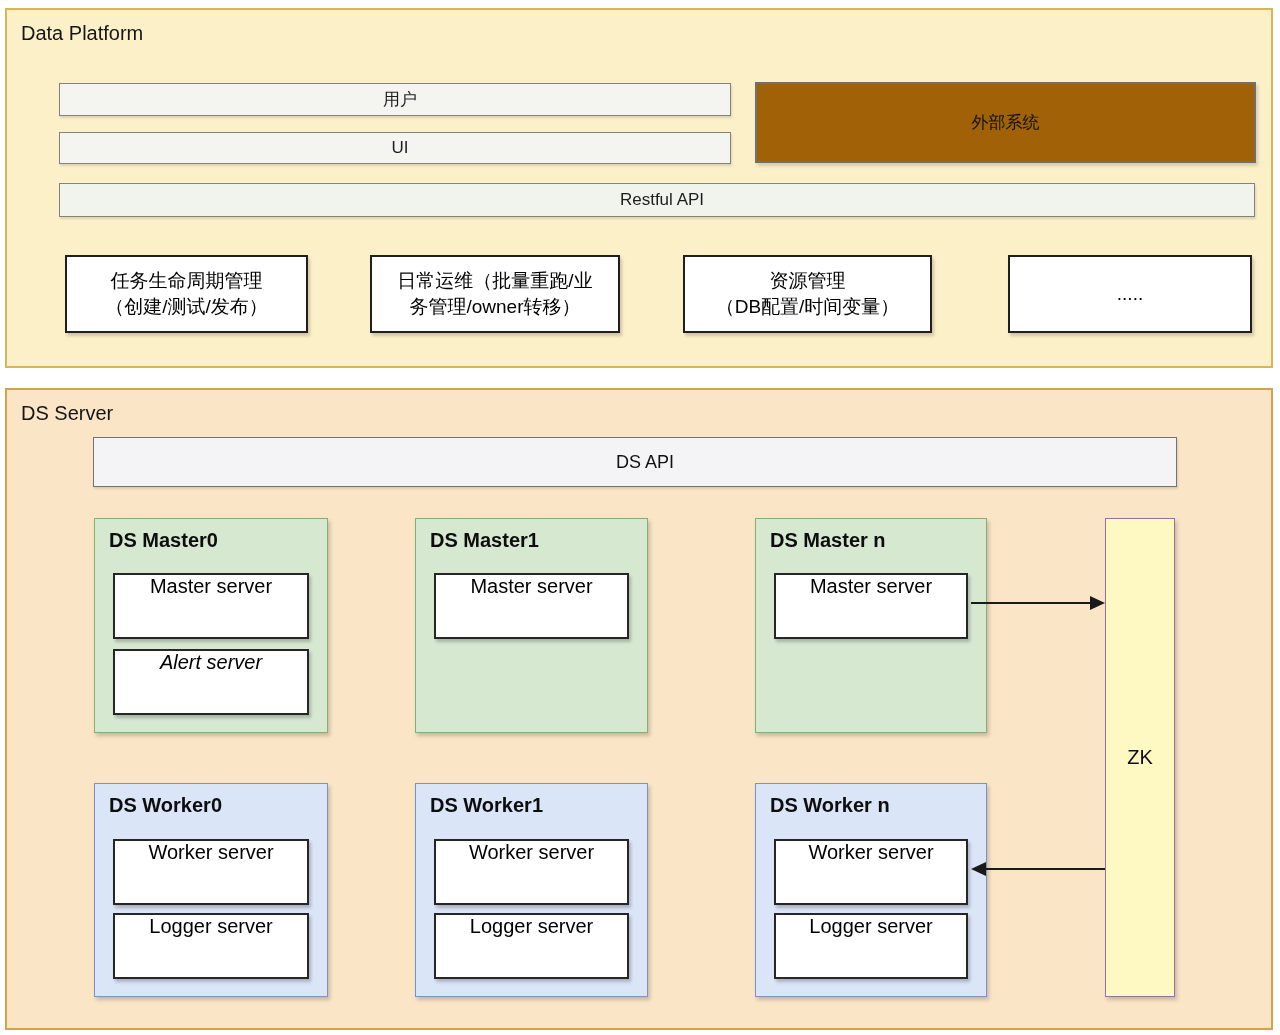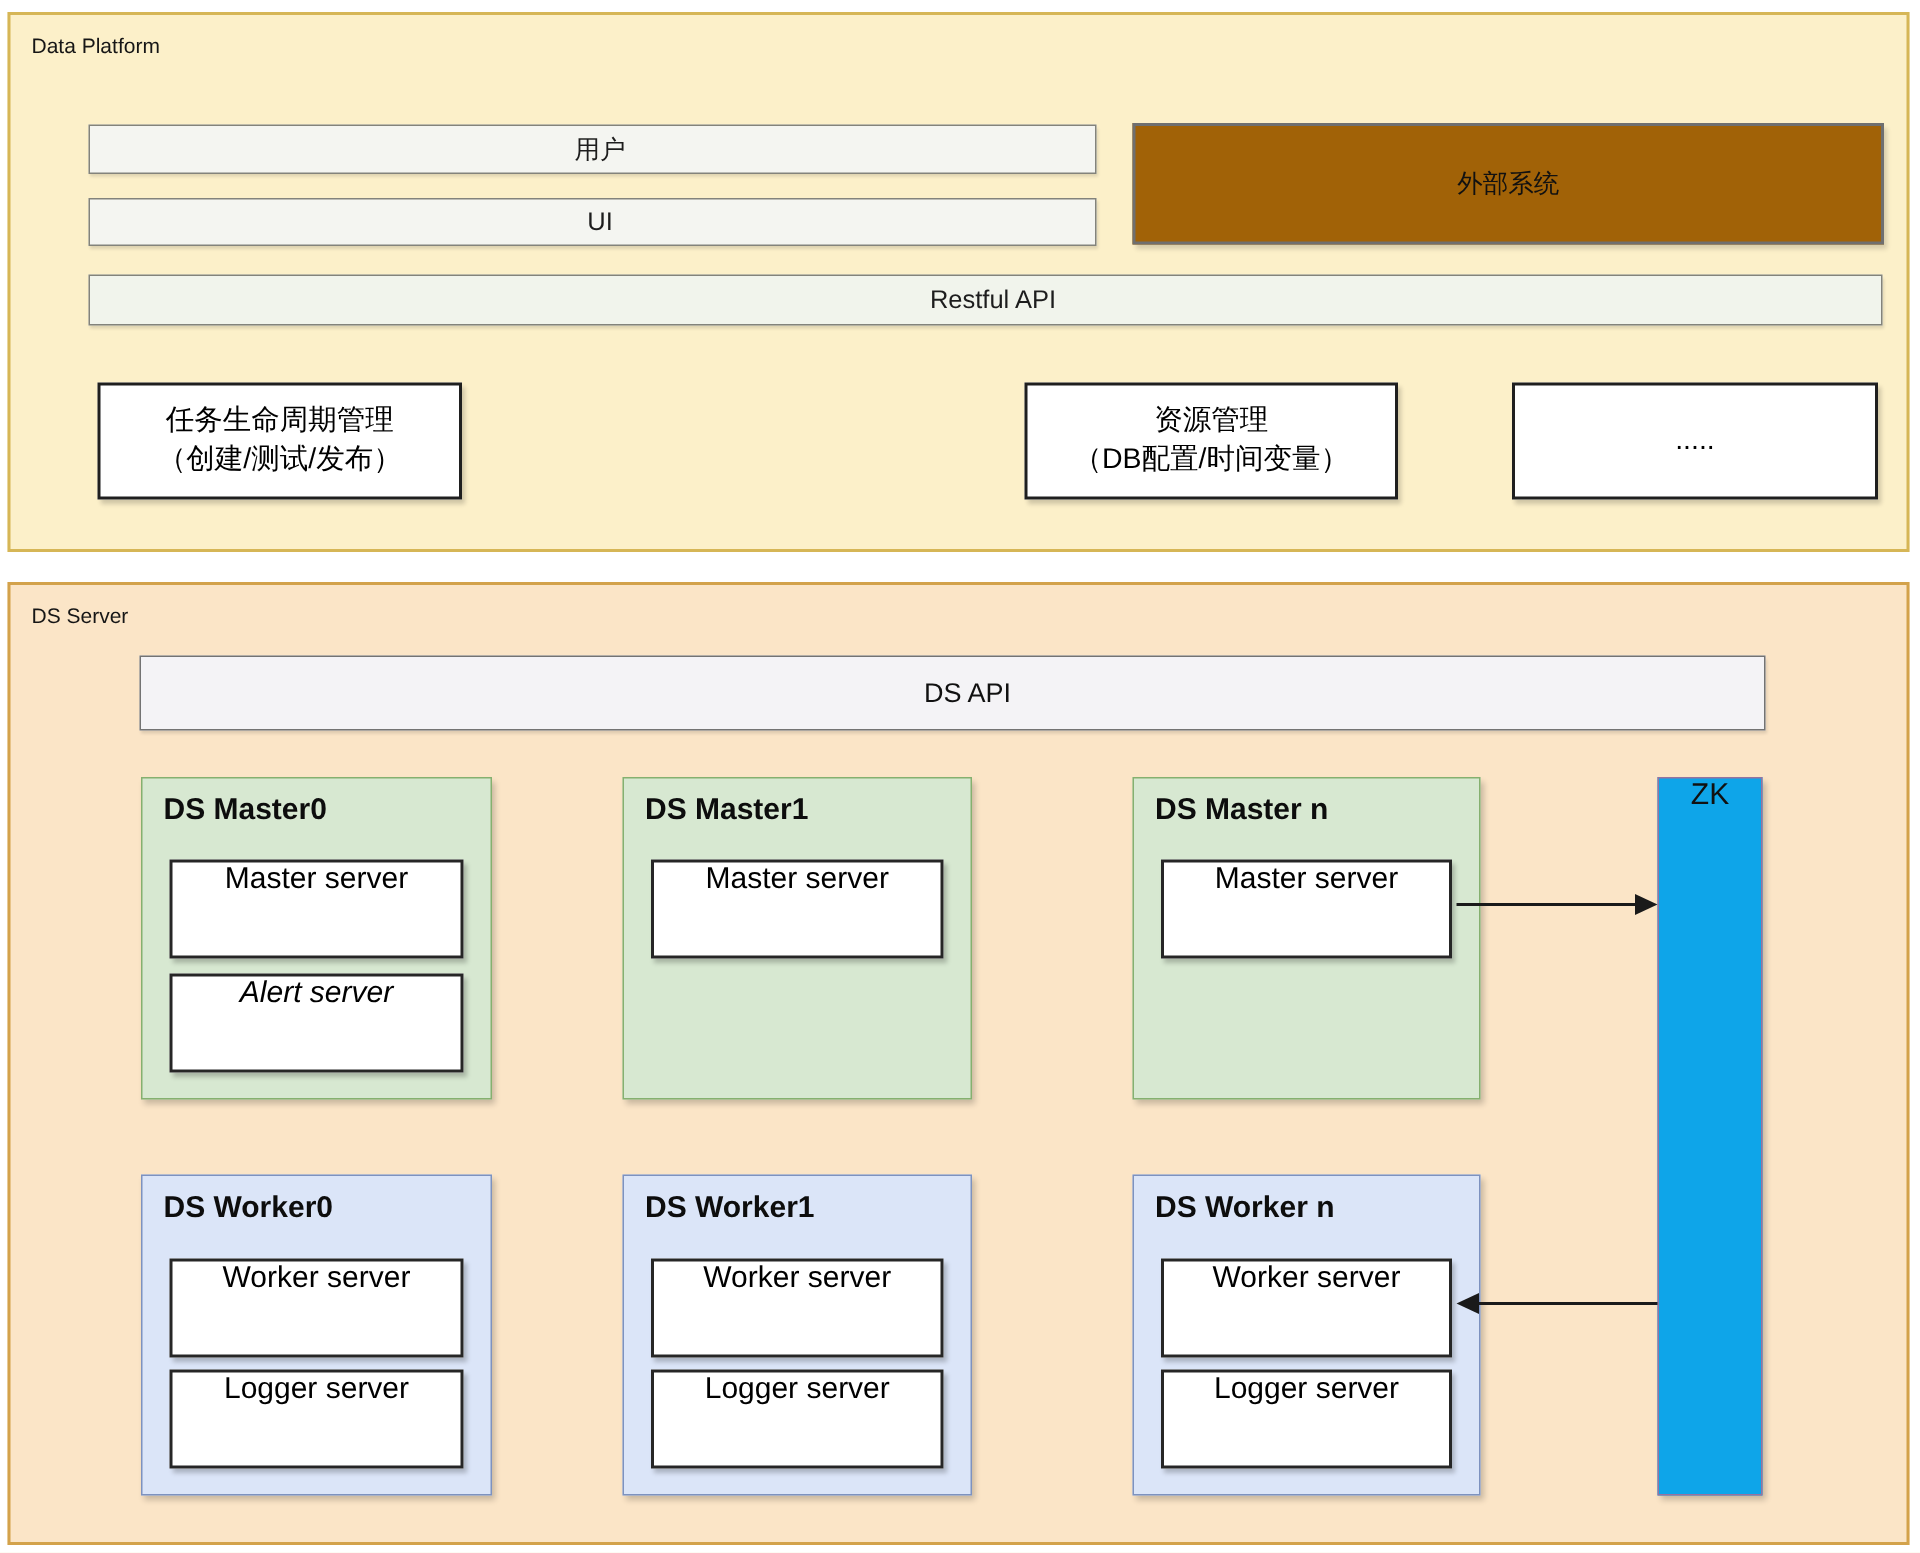--- a/index.html
+++ b/index.html
@@ -13,21 +13,21 @@
   
   .panel-platform{
     left:5px;top:8px;width:1268px;height:360px;
     background:#FCF0C9;border:2px solid #D6B656;
   }
   .panel-server{
     left:5px;top:388px;width:1268px;height:642px;
     background:#FBE5C7;border:2px solid #D3A24B;
   }
   .section-label{
-    position:absolute;left:14px;top:12px;font-size:14px;color:#161616;
+    position:absolute;left:14px;top:12px;font-size:20px;color:#161616;
   }
   
   .bar{
     display:flex;align-items:center;justify-content:center;
     font-size:17px;color:#1d1d1d;
     border:1.5px solid #83837B;background:#F4F5F1;
     box-shadow:1px 2px 2px rgba(0,0,0,0.12);
     padding-left:10px;
   }
   .bar-user{left:59px;top:83px;width:672px;height:33px;}
@@ -77,22 +77,22 @@
     font-size:20px;color:#000;
     box-shadow:2px 3px 3px rgba(0,0,0,0.22);
   }
   .inner-top{top:54px;}
   .inner-bottom{top:130px;font-style:italic;}
   .inner-top-w{top:55px;}
   .inner-bottom-w{top:129px;}
   
   .zk{
     left:1105px;top:518px;width:70px;height:479px;
-    background:#0ea5e9;border:1.5px solid #96739F;
-    display:flex;justify-content:center;
+    background:#fef9c3;border:1.5px solid #96739F;
+    display:flex;align-items:center;justify-content:center;
     font-size:20px;color:#111;
     box-shadow:2px 3px 4px rgba(0,0,0,0.2);
   }
   .arrow-layer{
     position:absolute;left:0;top:0;width:1280px;height:1035px;
     pointer-events:none;
   }
 </style>
 </head>
 <body>
@@ -115,20 +115,24 @@
     <span>外部系统</span>
   </div>
 
   <div class="abs bar bar-restful">
     <span>Restful API</span>
   </div>
 
   <div class="abs feature feature-1">
     <span>任务生命周期管理</span>
     <span>（创建/测试/发布）</span>
+  </div>
+  <div class="abs feature feature-2">
+    <span>日常运维（批量重跑/业</span>
+    <span>务管理/owner转移）</span>
   </div>
   <div class="abs feature feature-3">
     <span>资源管理</span>
     <span>（DB配置/时间变量）</span>
   </div>
   <div class="abs feature feature-4">
     <span>.....</span>
     <span></span>
   </div>
 

